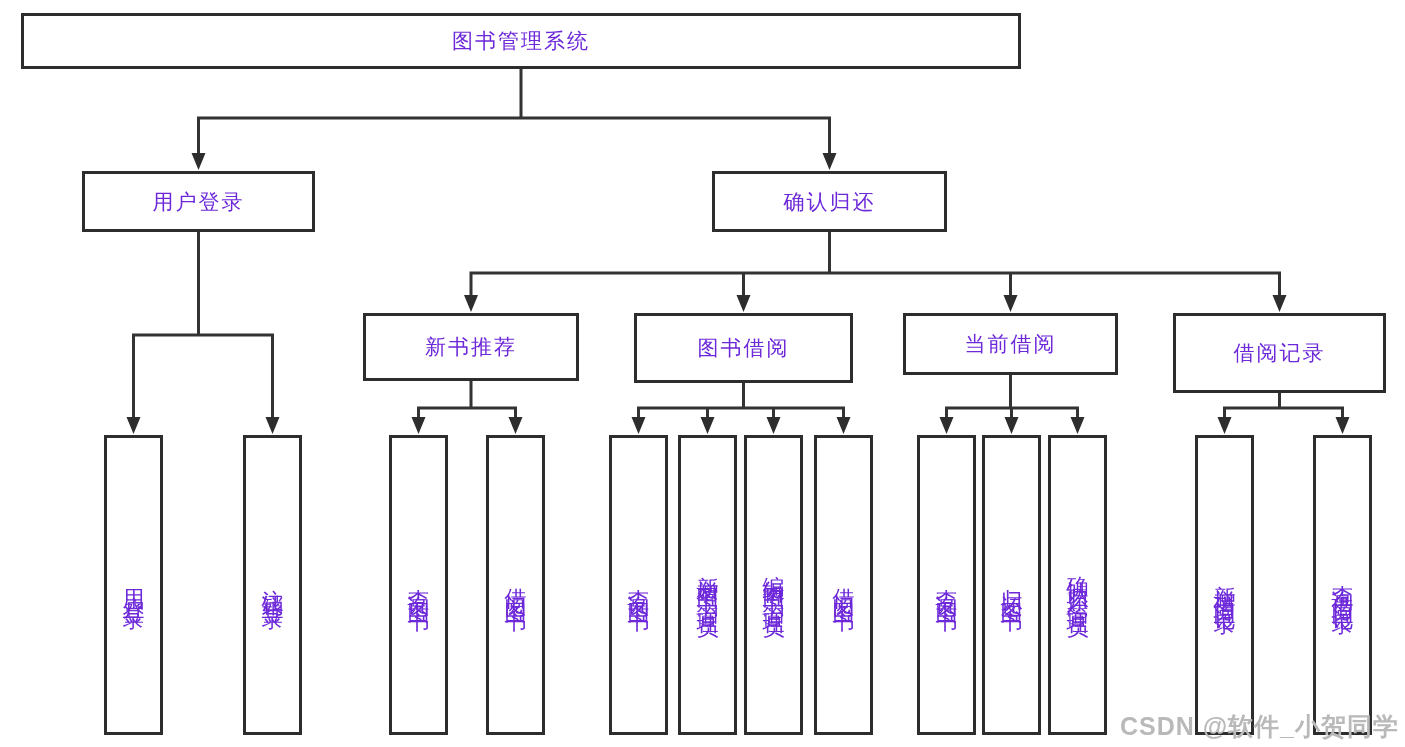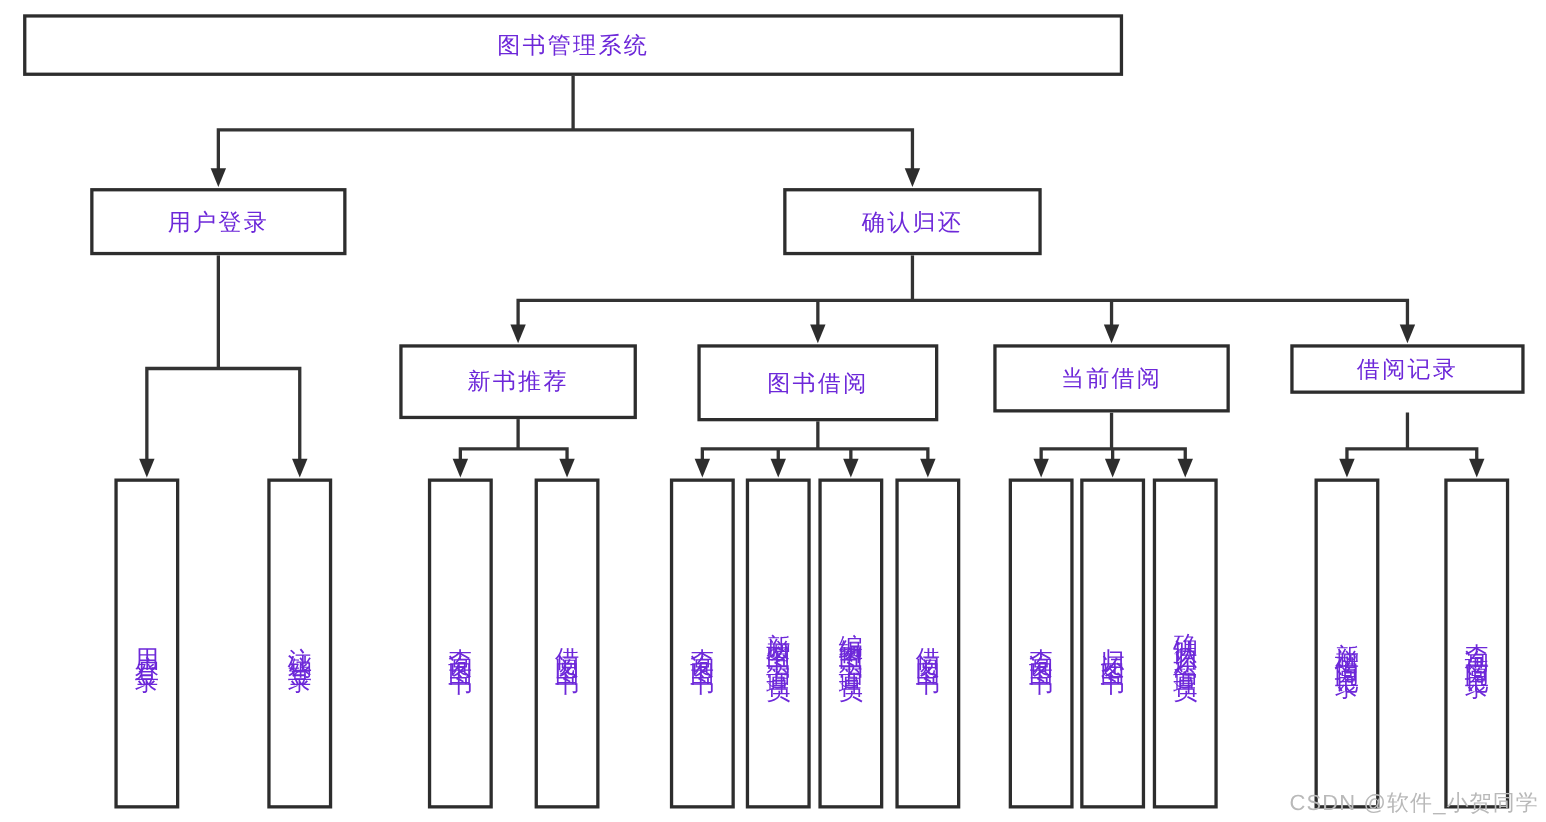--- a/index.html
+++ b/index.html
@@ -16,36 +16,36 @@
   }
   
   .n-root{left:21px;top:13px;width:1000px;height:56px;}
   
   .n-user-login{left:82px;top:171px;width:233px;height:61px;}
   .n-book-mgmt{left:712px;top:171px;width:235px;height:61px;}
   
   .n-new-rec{left:363px;top:313px;width:216px;height:68px;}
   .n-borrow {left:634px;top:313px;width:219px;height:70px;}
   .n-current{left:903px;top:313px;width:215px;height:62px;}
-  .n-records{left:1173px;top:313px;width:213px;height:45px;}
+  .n-records{left:1173px;top:313px;width:213px;height:80px;}
   
   .vbox{top:435px;width:59px;height:300px;}
   .vbox .vlabel{
     writing-mode:vertical-rl;text-orientation:mixed;
     font-size:22px;letter-spacing:7px;line-height:1;
   }
   .vbox.long .vlabel{letter-spacing:6px;}
   .v1{left:104px;}  .v2{left:243px;}
   .v3{left:389px;}  .v4{left:486px;}
   .v5{left:609px;}  .v6{left:678px;}  .v7{left:744px;}  .v8{left:814px;}
   .v9{left:917px;}  .v10{left:982px;} .v11{left:1048px;}
   .v12{left:1195px;}.v13{left:1313px;}
   .watermark{
-    position:absolute;right:6px;bottom:4px;font-size:20px;
-    color:#b9b9b9;letter-spacing:1px;z-index:5;
+    position:absolute;right:6px;bottom:4px;font-size:25px;
+    color:#b9b9b9;letter-spacing:1px;z-index:5;font-weight:bold;
   }
 </style>
 </head>
 <body>
 
 <div class="stage">
 
   <svg class="wires" viewBox="0 0 1405 747" xmlns="http://www.w3.org/2000/svg">
     <g stroke="#333333" stroke-width="3" fill="none">
 

